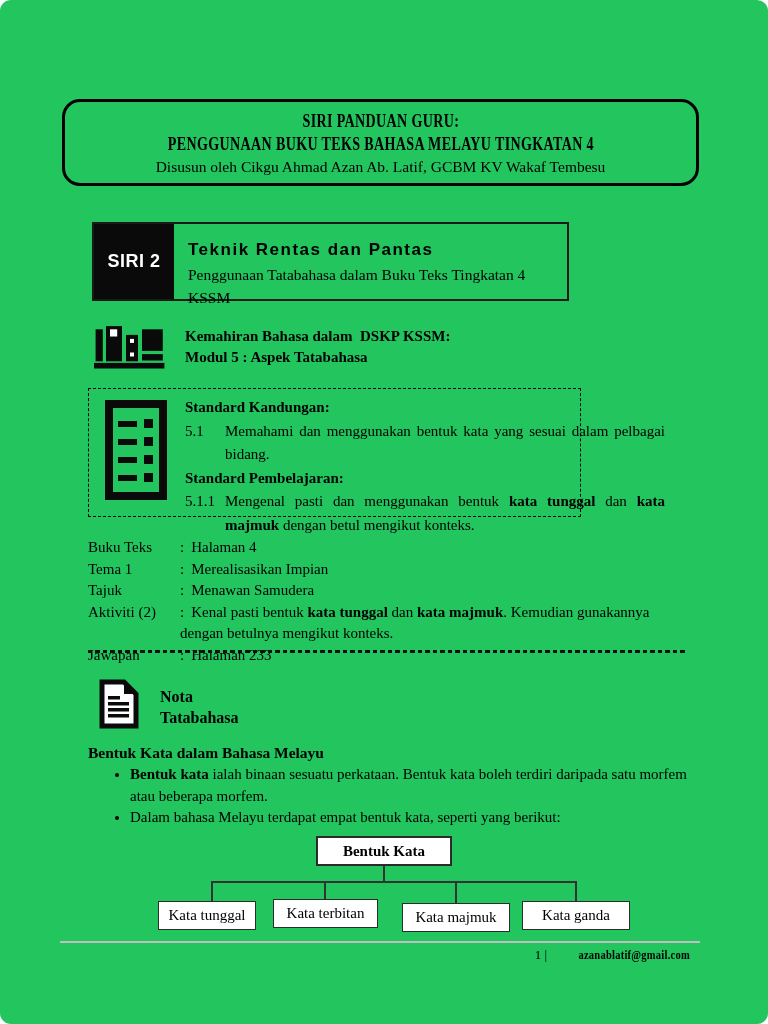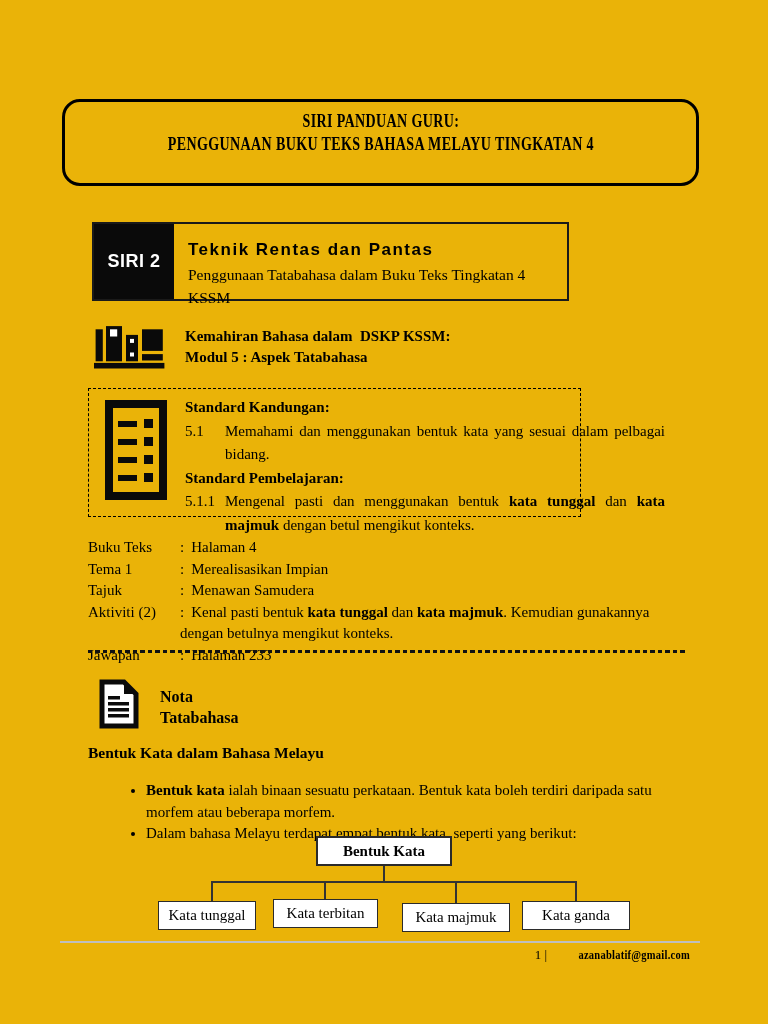--- a/index.html
+++ b/index.html
@@ -1,21 +1,22 @@
 <!DOCTYPE html>
 <html><head>
 <meta charset="utf-8">
 <style>
   * { margin:0; padding:0; box-sizing:border-box; }
   html,body { background:#ffffff; }
   .page {
     position:relative; width:768px; height:1024px; margin:0 auto;
-    background:#eab308; color:#000;
+    background:#22c55e; color:#000;
     font-family:"Liberation Serif", serif; font-size:15px;
     overflow:hidden;
+    border-radius:11px;
   }
 
   
   .header-box {
     position:absolute; left:62px; top:99px; width:637px; height:87px;
     border:3.5px solid #000; border-radius:18px;
     text-align:center; padding-top:7px;
   }
   .condensed {
     display:inline-block; font-weight:bold; white-space:nowrap;
@@ -74,21 +75,21 @@
     background:repeating-linear-gradient(90deg,#111 0 4.5px,transparent 4.5px 7.5px);
   }
 
   
   .nota-icon { position:absolute; left:98px; top:679px; }
   .nota-texts { position:absolute; left:160px; top:686px; font-weight:bold; font-size:16px; line-height:21px; }
 
   
   .bentuk { position:absolute; left:88px; top:742px; width:602px; font-size:15px; }
   .bentuk-heading { font-weight:bold; font-size:15.5px; line-height:22px; }
-  .bullets { margin:16px; padding-left:42px; }
+  .bullets { margin:0; padding-left:42px; }
   .bullets li { line-height:21.5px; }
 
   
   .diagram { position:absolute; left:0; top:830px; width:768px; height:112px; }
   .dg-box {
     position:absolute; border:1.5px solid #2b2b2b; background:#fff;
     display:flex; align-items:center; justify-content:center; font-size:15px;
   }
   .dg-root { left:316px; top:6px; width:136px; height:30px; font-weight:bold; border-width:2px; }
   .dg-line { position:absolute; background:#333; }
@@ -104,20 +105,21 @@
   svg .ink { fill:#0a0a0a; }
 </style>
 </head>
 <body>
 
 <div class="page">
 
   <div class="header-box">
     <div class="title-line"><span class="condensed">SIRI PANDUAN GURU:</span></div>
     <div class="title-line"><span class="condensed">PENGGUNAAN BUKU TEKS BAHASA MELAYU TINGKATAN 4</span></div>
+    <div class="byline">Disusun oleh Cikgu Ahmad Azan Ab. Latif, GCBM KV Wakaf Tembesu</div>
   </div>
 
   <div class="siri-banner">
     <div class="siri-badge">SIRI 2</div>
     <div class="siri-texts">
       <div class="siri-title">Teknik Rentas dan Pantas</div>
       <div class="siri-sub">Penggunaan Tatabahasa dalam Buku Teks Tingkatan 4 KSSM</div>
     </div>
   </div>
 

